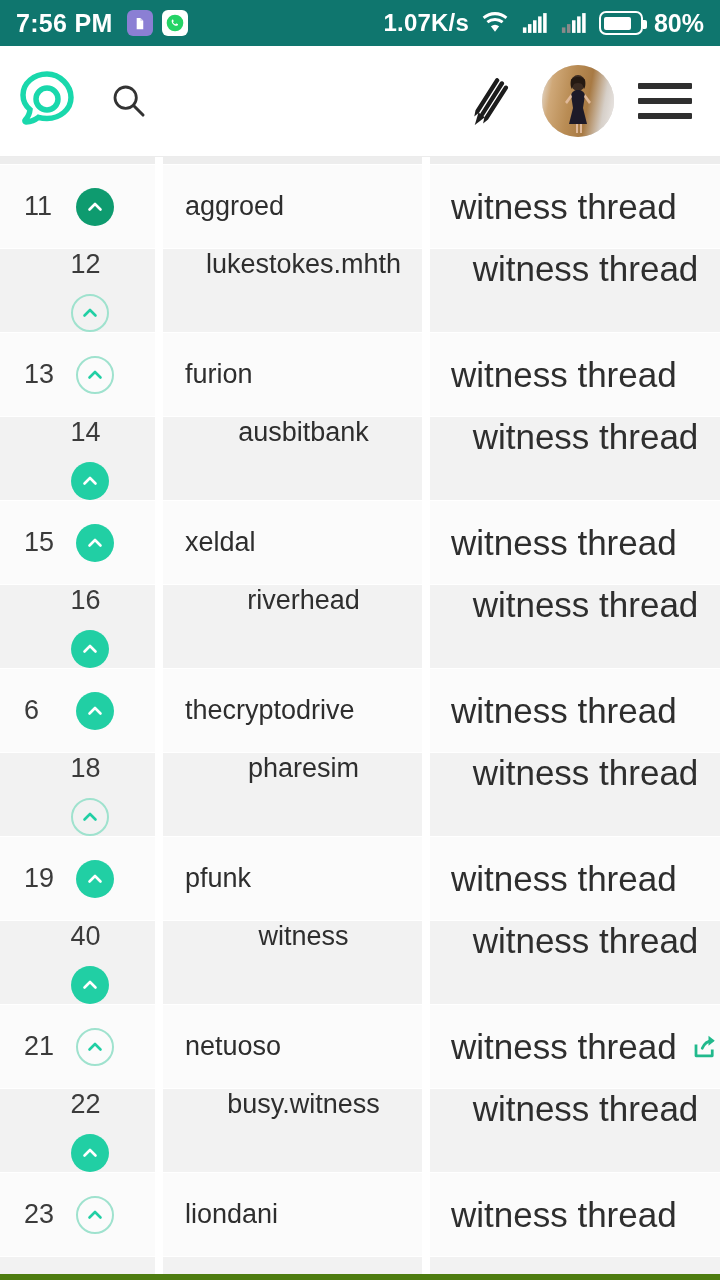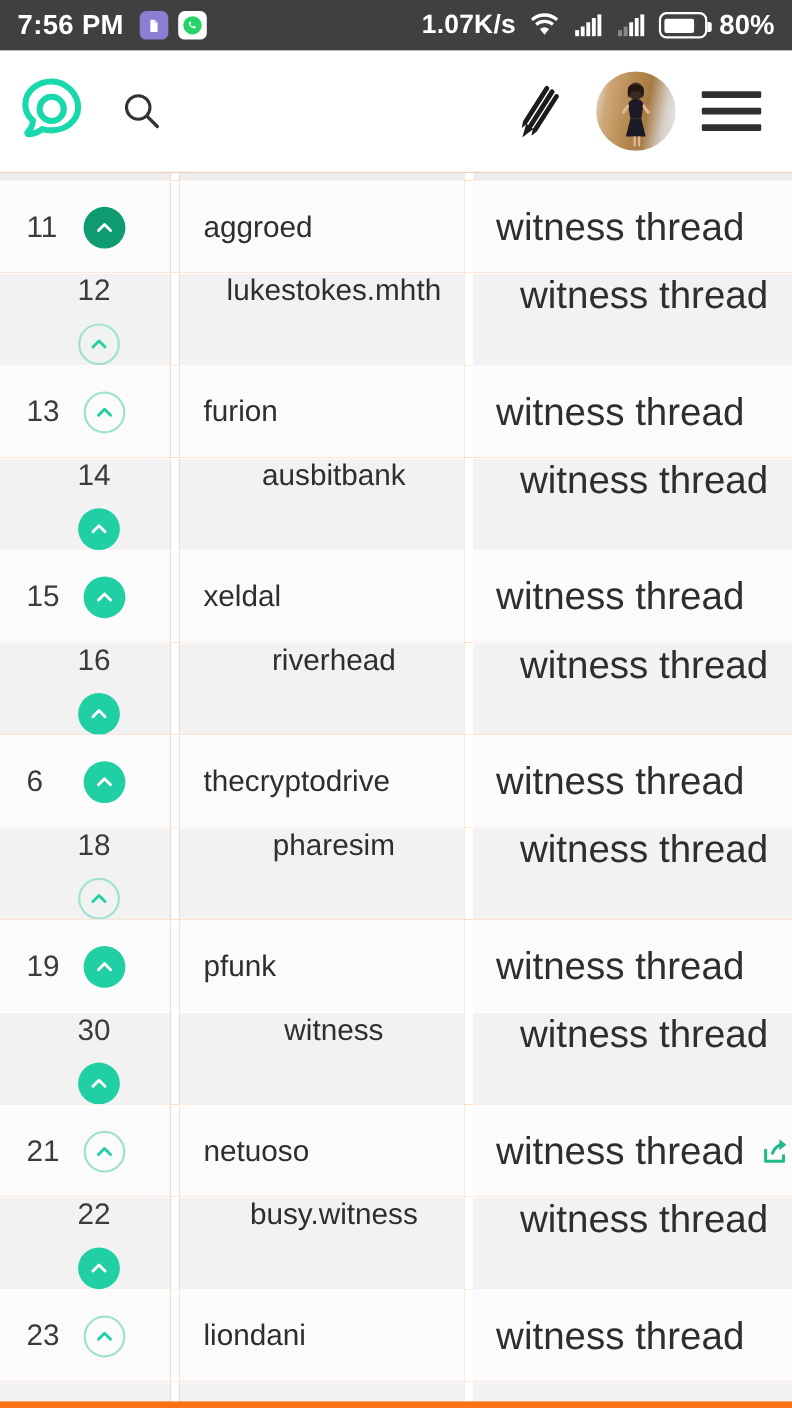--- a/index.html
+++ b/index.html
@@ -7,21 +7,21 @@
   html, body {
     width:720px; height:1280px;
     background:#ffffff;
     font-family:"Liberation Sans", sans-serif;
     overflow:hidden;
   }
 
   
   .statusbar{
     height:46px; width:720px;
-    background:#404040;
+    background:#0f766e;
     display:flex; align-items:center;
     padding:0 16px;
     color:#ffffff;
   }
   .sb-time{
     font-size:25px; font-weight:700;
     letter-spacing:.3px;
     color:#ffffff;
   }
   .sb-left-icons{ display:flex; align-items:center; gap:9px; margin-left:14px; }
@@ -67,21 +67,21 @@
     background:linear-gradient(100deg,#e8e4e0 0%,#cfa878 16%,#b98c54 40%,#a87a44 62%,#d6cfc8 82%,#efeceb 100%);}
   .av-person{position:absolute;left:50%;top:12%;transform:translateX(-50%);}
   .menu-btn{ width:58px;height:58px;margin-left:24px;
     display:flex;flex-direction:column;justify-content:center;gap:9px;}
   .menu-btn span{ display:block;height:6px;background:#2f2f2f;border-radius:1px;width:54px;}
 
   
   .table-wrap{
     width:720px;
     height:1123px;
-    background:#f97316;
+    background:#4d7c0f;
     overflow:hidden;
     position:relative;
   }
   .row{
     display:flex;
     width:720px;
     height:84px;
     align-items:stretch;
   }
   .row.alt .cell{ background:#f2f2f2;flex-direction:column; }
@@ -399,21 +399,21 @@
         <div class="cell c-name">
           <span class="name-txt">pfunk</span>
         </div>
         <div class="cell c-gap"></div>
         <div class="cell c-link">
           <span class="link-txt">witness thread</span>
         </div>
       </div>
       <div class="row alt">
         <div class="cell c-rank">
-          <span class="rank-num">30</span>
+          <span class="rank-num">40</span>
           <span class="vote filled">
             <svg width="22" height="22" viewBox="0 0 22 22">
               <path d="M5.5 13.5L11 8l5.5 5.5" fill="none" stroke="#ffffff" stroke-width="2.6" stroke-linecap="round" stroke-linejoin="round"></path>
             </svg>
           </span>
         </div>
         <div class="cell c-gap"></div>
         <div class="cell c-name">
           <span class="name-txt">witness</span>
         </div>

